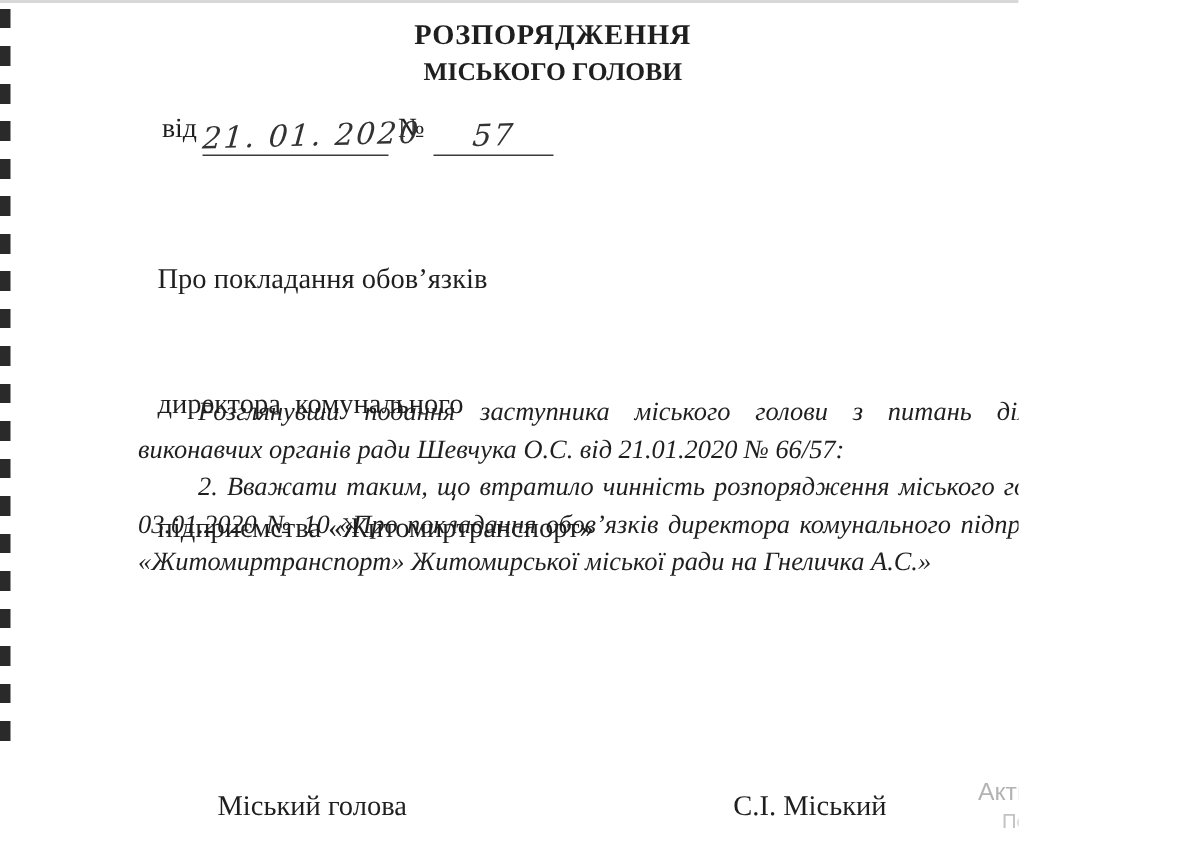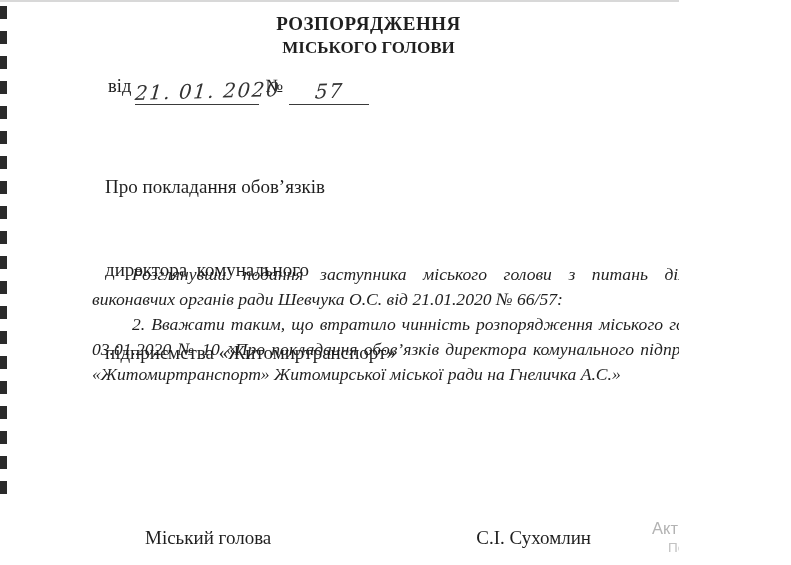--- a/index.html
+++ b/index.html
@@ -123,21 +123,21 @@
     <div>підприємства «Житомиртранспорт»</div>
   </div>
 
   <div class="body-block">
     <p>Розглянувши подання  заступника міського голови з питань діяльності виконавчих органів ради  Шевчука О.С.  від 21.01.2020 № 66/57:</p>
     <p>2. Вважати таким, що втратило чинність розпорядження міського голови від 03.01.2020 № 10 «Про покладання обов’язків  директора  комунального підприємства «Житомиртранспорт»  Житомирської  міської  ради  на Гнеличка А.С.»</p>
   </div>
 
   <div class="signature-row">
     <span>Міський голова</span>
-    <span>С.І. Сухомлин</span>
+    <span>С.І. Міський</span>
   </div>
 
   <div class="watermark">
     <div class="watermark-line1">Активація Wind</div>
     <div class="watermark-line2">Перейдіть до настро</div>
   </div>
 
 </div>
 
 </body></html>

